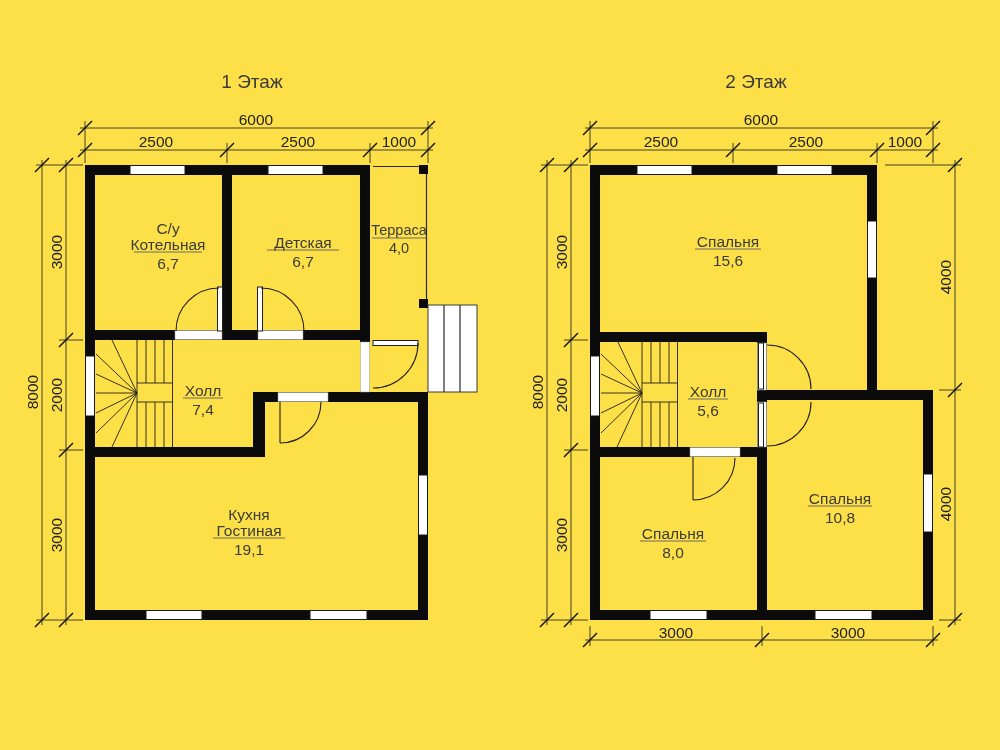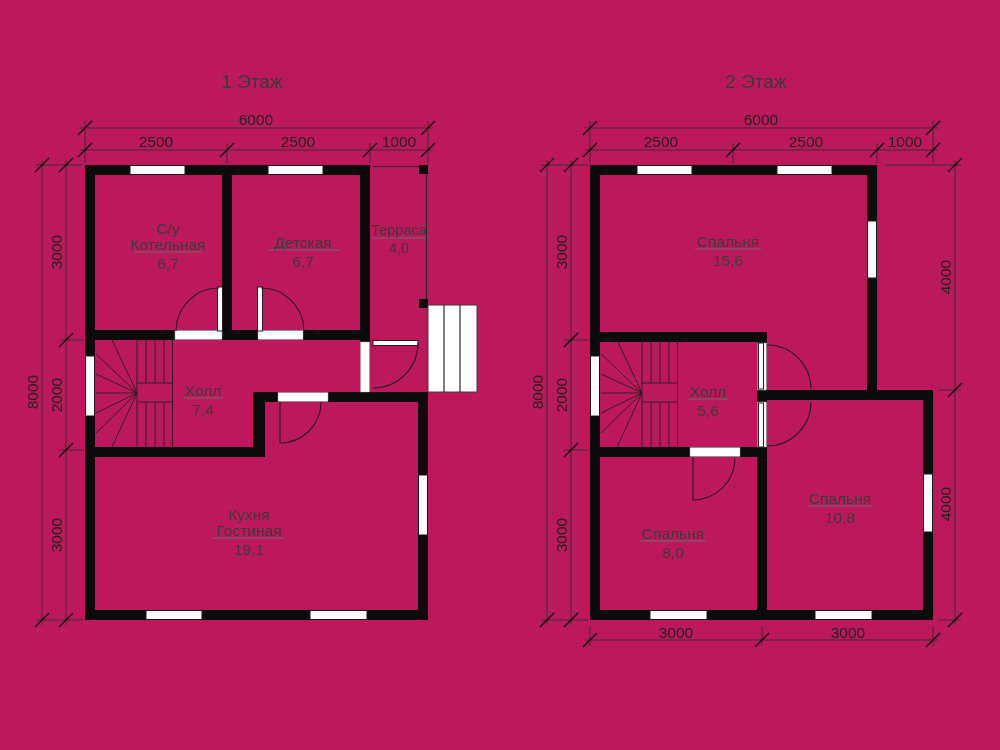--- a/index.html
+++ b/index.html
@@ -1,16 +1,16 @@
 <!DOCTYPE html>
 <html><head>
 <meta charset="utf-8">
 <style>
   html,body{margin:0;padding:0;background:#ffffff;}
-  .canvas{width:1000px;height:750px;position:relative;background:#be185d;margin:0 auto;}
+  .canvas{width:1000px;height:750px;position:relative;background:#fde047;margin:0 auto;}
   svg text{font-family:"Liberation Sans","DejaVu Sans",sans-serif;}
   .wall{fill:#0b0b0b;stroke:none;}
   .win{fill:#ffffff;stroke:#161616;stroke-width:1;}
   .opening{fill:#ffffff;stroke:#9a9a9a;stroke-width:0.5;}
   .door{fill:none;stroke:#1f1f1f;stroke-width:1.1;}
   .leaf{fill:#ffffff;stroke:#1f1f1f;stroke-width:1;}
   .stair{fill:none;stroke:#1f1f1f;stroke-width:0.9;}
   .thin{fill:none;stroke:#2a2a2a;stroke-width:1.2;}
   .steps{fill:#ffffff;stroke:#3a3a3a;stroke-width:1;}
   .dim{fill:none;stroke:#2e2e2e;stroke-width:0.9;}

